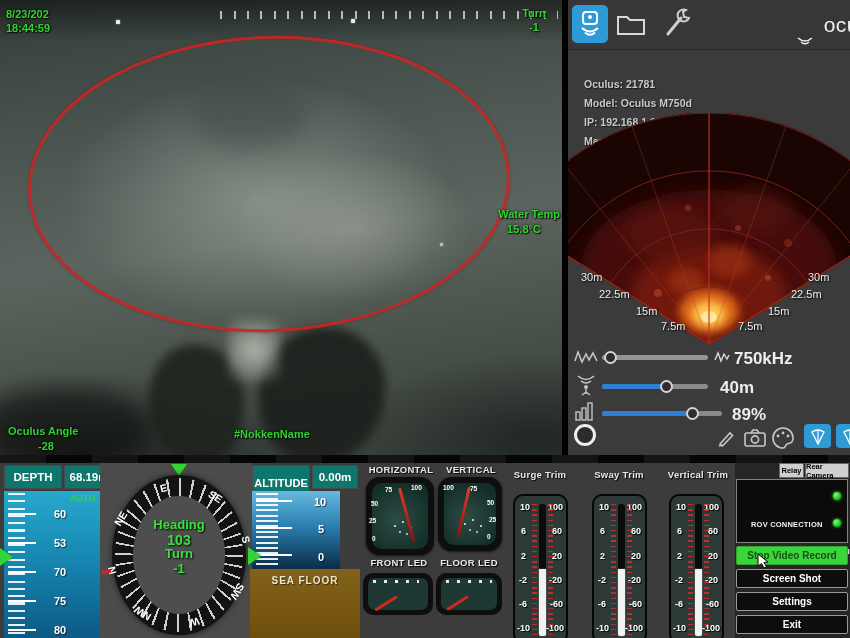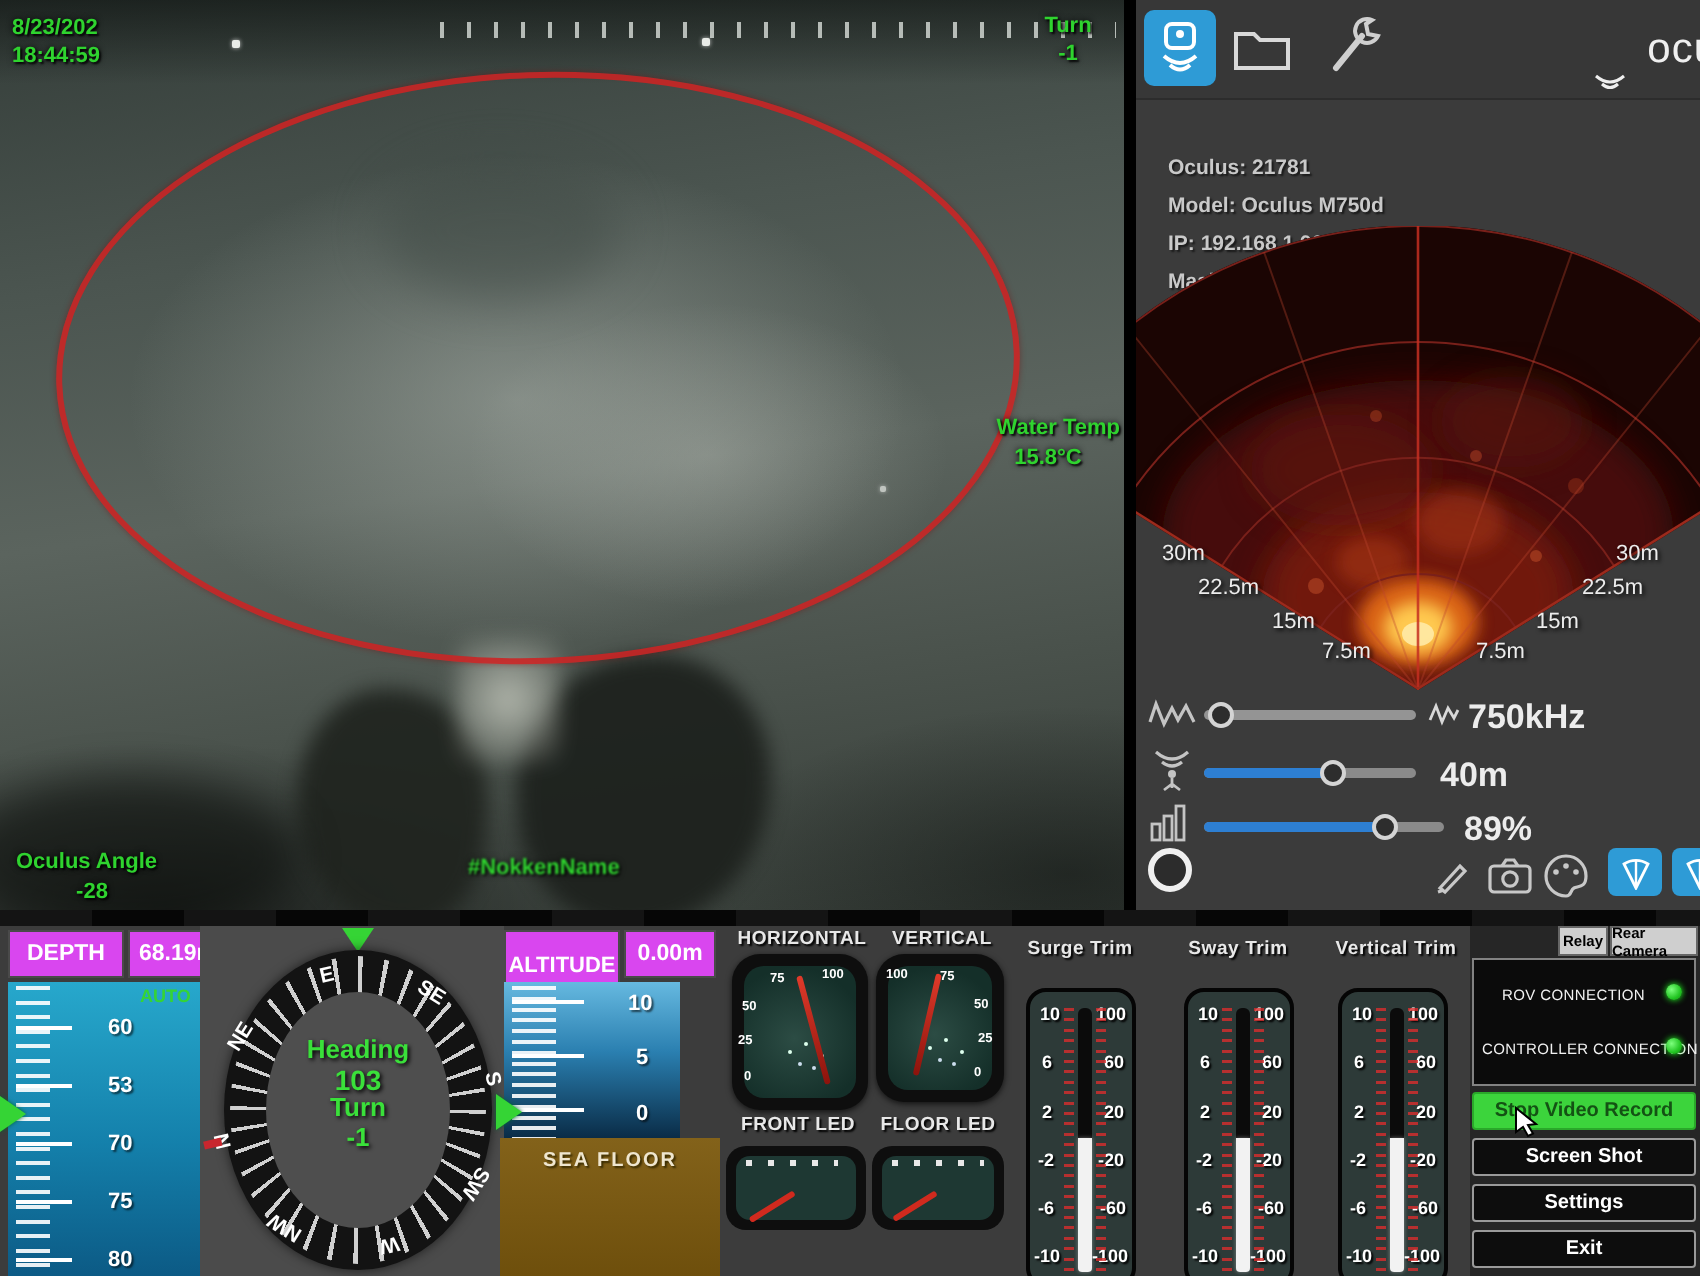--- a/index.html
+++ b/index.html
@@ -46,21 +46,21 @@
   .slider-label{position:absolute;color:#ececec;font-size:17px;font-weight:bold;white-space:nowrap;}
   .blue-btn{position:absolute;width:27px;height:24px;background:#2e9bd6;border-radius:4px;
       display:flex;align-items:center;justify-content:center;}
   .record-btn{position:absolute;left:6px;top:424px;width:22px;height:22px;border-radius:50%;
       border:3px solid #efefef;background:#2c2c2c;}
 
   
   .strip{position:absolute;left:0;top:455px;width:850px;height:8px;background:#060606;
       background-image:repeating-linear-gradient(90deg,#141414 0 46px,#060606 46px 92px);}
   .bottom{position:absolute;left:0;top:463px;width:850px;height:175px;background:#3c3c3c;overflow:hidden;}
-  .hdr-box{position:absolute;background:#d946ef;border:1px solid #4a4a4a;color:#fff;font-weight:bold;
+  .hdr-box{position:absolute;background:#0f766e;border:1px solid #4a4a4a;color:#fff;font-weight:bold;
       display:flex;align-items:center;justify-content:center;text-align:center;}
   .scale{position:absolute;overflow:hidden;}
   .scale-ticks{position:absolute;left:4px;top:0;width:30px;height:100%;
       background-image:
         repeating-linear-gradient(180deg,rgba(255,255,255,.9) 0 2px,transparent 2px 7.3px),
         repeating-linear-gradient(180deg,#fff 0 2px,transparent 2px 29px);
       background-size:17px 100%,28px 100%;background-repeat:no-repeat;background-position:0 2px,0 22px;}
   .scale-num{position:absolute;color:#fff;font-weight:bold;font-size:11px;text-shadow:1px 1px 1px rgba(0,0,0,.6);}
   .ptr-right{position:absolute;width:0;height:0;border-top:9px solid transparent;border-bottom:9px solid transparent;
       border-left:13px solid #35d435;filter:drop-shadow(0 0 1px #063);}
@@ -92,21 +92,21 @@
       border-radius:10px;}
   .trim .num{position:absolute;color:#fff;font-weight:bold;font-size:9px;text-shadow:1px 1px 1px #000;}
   .trim .redticks{position:absolute;top:8px;width:5px;height:132px;opacity:.85;
       background:repeating-linear-gradient(180deg,rgba(215,45,45,.95) 0 1.5px,transparent 1.5px 5.2px);}
   .trim .bar-top{position:absolute;left:24px;top:8px;width:7px;height:65px;background:#0b0b0b;border-radius:3px 3px 0 0;}
   .trim .bar-bot{position:absolute;left:24px;top:73px;width:7px;height:67px;background:#f2f2f2;border-radius:0 0 2px 2px;
       box-shadow:0 0 2px rgba(255,255,255,.4);}
   .tab{position:absolute;top:0;height:15px;display:flex;align-items:center;justify-content:center;
       font-size:7.5px;font-weight:bold;color:#000;border:1px solid #666;}
   .conn-box{position:absolute;left:736px;top:479px;width:112px;height:64px;background:#0b0b0b;border:1px solid #828282;}
-  .conn-label{position:absolute;color:#f2f2f2;font-size:7.5px;font-weight:normal;letter-spacing:.2px;white-space:nowrap;}
+  .conn-label{position:absolute;color:#f2f2f2;font-size:7.5px;font-weight:bold;letter-spacing:.2px;white-space:nowrap;margin-top:27px;}
   .led{position:absolute;width:8px;height:8px;border-radius:50%;
       background:radial-gradient(circle at 35% 35%,#7dff7d,#22c522 60%,#128a12);box-shadow:0 0 3px #2f2;}
   .panel-btn{position:absolute;left:736px;width:112px;height:19px;background:#0d0d0d;border:1.5px solid #9a9a9a;
       border-radius:2px;color:#fff;font-weight:bold;font-size:10px;display:flex;align-items:center;justify-content:center;
       cursor:pointer;}
   .panel-btn.green{background:#3cd43c;border-color:#2aa82a;color:#145214;}
 </style>
 </head>
 <body>
 

